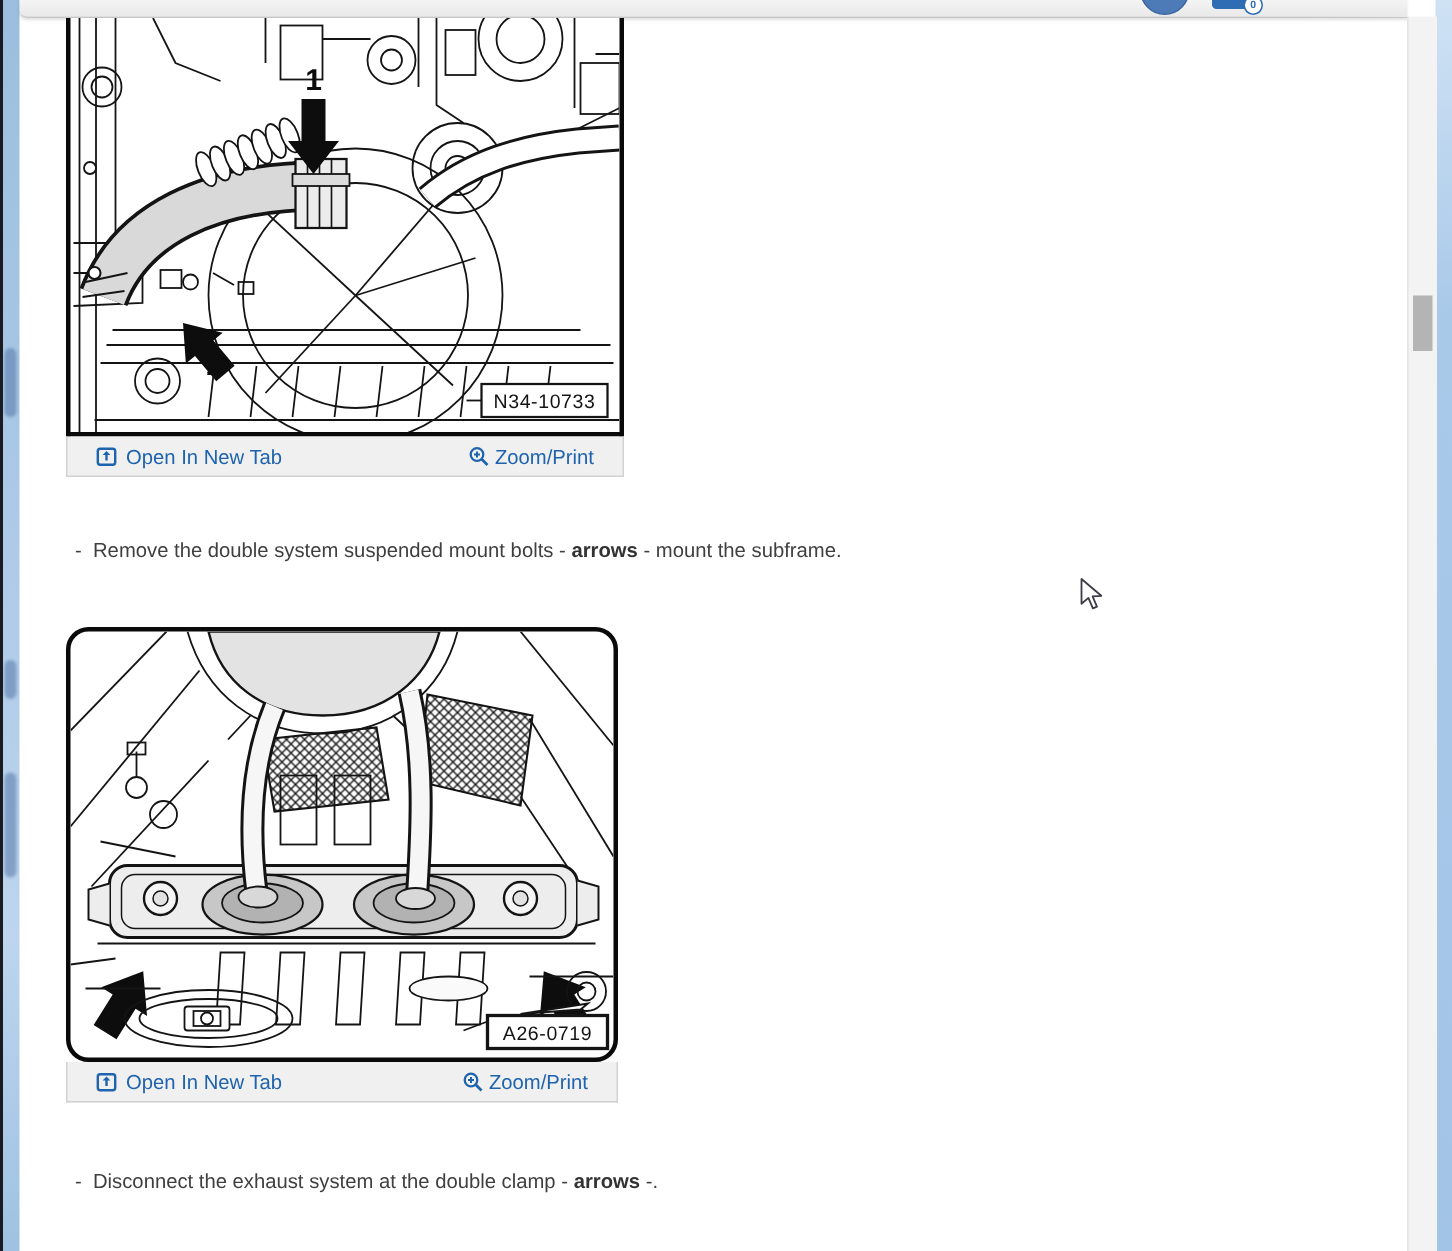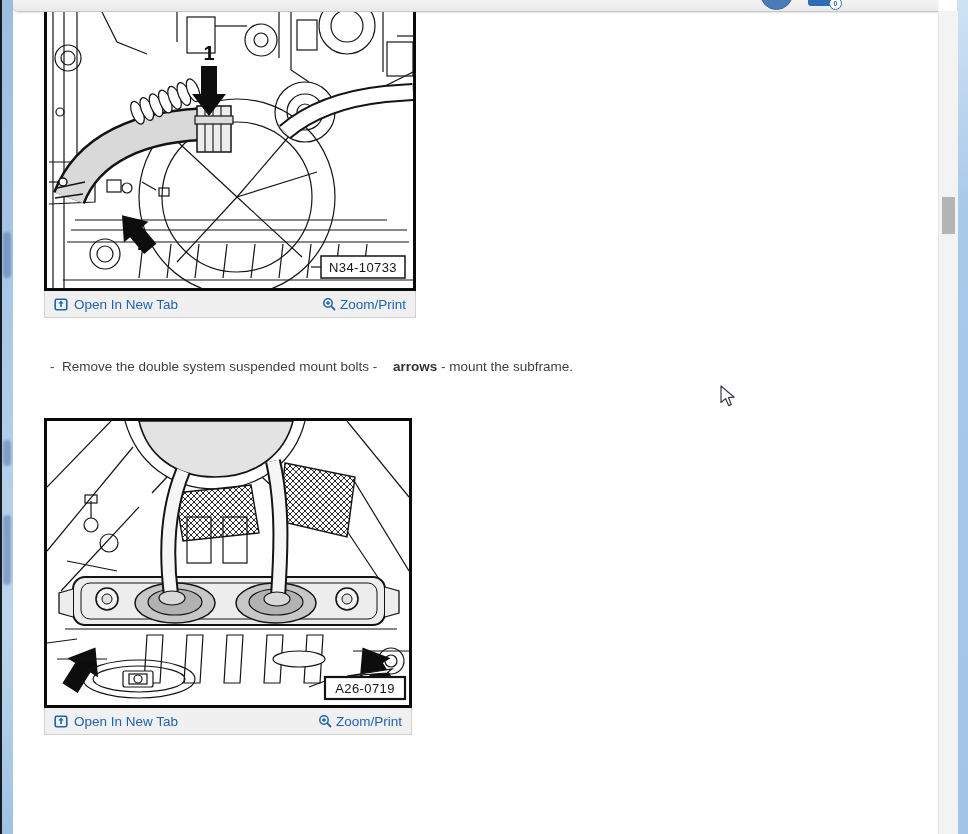--- a/index.html
+++ b/index.html
@@ -28,28 +28,28 @@
 
   
   .scroll-track{position:absolute;left:938px;top:11px;width:19px;height:823px;background:#f3f3f3;border-left:1px solid #e4e4e4;}
   .scroll-thumb{position:absolute;left:3px;top:186px;width:13px;height:37px;background:#b4b4b4;}
 
   
   .fig{position:absolute;left:44px;background:#fff;}
   .fig-img{background:#fff;border:3px solid #0a0a0a;overflow:hidden;}
   .fig1 .fig-img{border-top:none;}
   .fig-cap{height:26px;background:#f0f0f0;border:1px solid #d2d2d2;border-top:none;
-    display:flex;align-items:center;justify-content:space-between;padding:0 9px;}
+    display:flex;align-items:center;justify-content:space-between;padding:0 19px;}
   .cap-link{display:flex;align-items:center;gap:6px;color:#1e63ae;font-size:13.5px;cursor:pointer;text-decoration:none;}
   .cap-link svg{display:block;}
 
   
   .instr{position:absolute;left:50px;font-size:13.5px;color:#3f3f3f;white-space:nowrap;}
   .instr .dash{display:inline-block;width:12px;}
-  .instr b{font-weight:bold;color:#333;margin-left:12px;}
+  .instr b{font-weight:bold;color:#333;}
 
   
   .cursor{position:absolute;left:720px;top:385px;}
 
   svg text{font-family:"Liberation Sans",sans-serif;}
   .callout{font-weight:bold;font-size:20px;fill:#0d0d0d;}
   .figcode{font-size:13px;fill:#141414;letter-spacing:.4px;}
 </style>
 </head>
 <body>
@@ -197,21 +197,21 @@
         <span>Zoom/Print</span>
       </a>
     </div>
   </div>
 
   <div class="instr" style="top:359px;">
     <span class="dash">-</span><span>Remove the double system suspended mount bolts - </span><b>arrows</b><span> - mount the subframe.</span>
   </div>
 
   <div class="fig fig2" style="top:418px;width:368px;">
-    <div class="fig-img" style="height:284px;">
+    <div class="fig-img" style="height:284px;border-radius:15px;">
       <svg width="362" height="284" viewBox="0 0 362 284">
         <defs>
           <pattern id="mesh2" width="6" height="6" patternUnits="userSpaceOnUse">
             <path d="M0 0 L6 6 M6 0 L0 6" stroke="#141414" stroke-width="0.9"></path>
           </pattern>
         </defs>
         <g stroke="#141414" stroke-width="1.2" fill="none">
 
           <path d="M0 66 L64 0"></path>
             <path d="M0 130 L86 26"></path>
@@ -306,20 +306,23 @@
         <svg width="15" height="15" viewBox="0 0 15 15">
           <circle cx="6" cy="6" r="4.2" fill="none" stroke="#1e63ae" stroke-width="1.5"></circle>
           <path d="M6 4 V8 M4 6 H8" stroke="#1e63ae" stroke-width="1.3"></path>
           <path d="M9.2 9.2 L13 13" stroke="#1e63ae" stroke-width="1.8"></path>
         </svg>
         <span>Zoom/Print</span>
       </a>
     </div>
   </div>
 
+  <div class="instr" style="top:780px;">
+    <span class="dash">-</span><span>Disconnect the exhaust system at the double clamp - </span><b>arrows</b><span> -.</span>
+  </div>
 
   <div class="cursor">
     <svg width="18" height="24" viewBox="0 0 18 24">
       <path d="M1 1 L1 17.5 L5.6 13.6 L8.6 20.6 L11.3 19.4 L8.4 12.6 L14.2 12.2 Z" fill="#ffffff" stroke="#3c3c48" stroke-width="1.2" stroke-linejoin="round"></path>
     </svg>
   </div>
 
 </div>
 
 </body></html>

